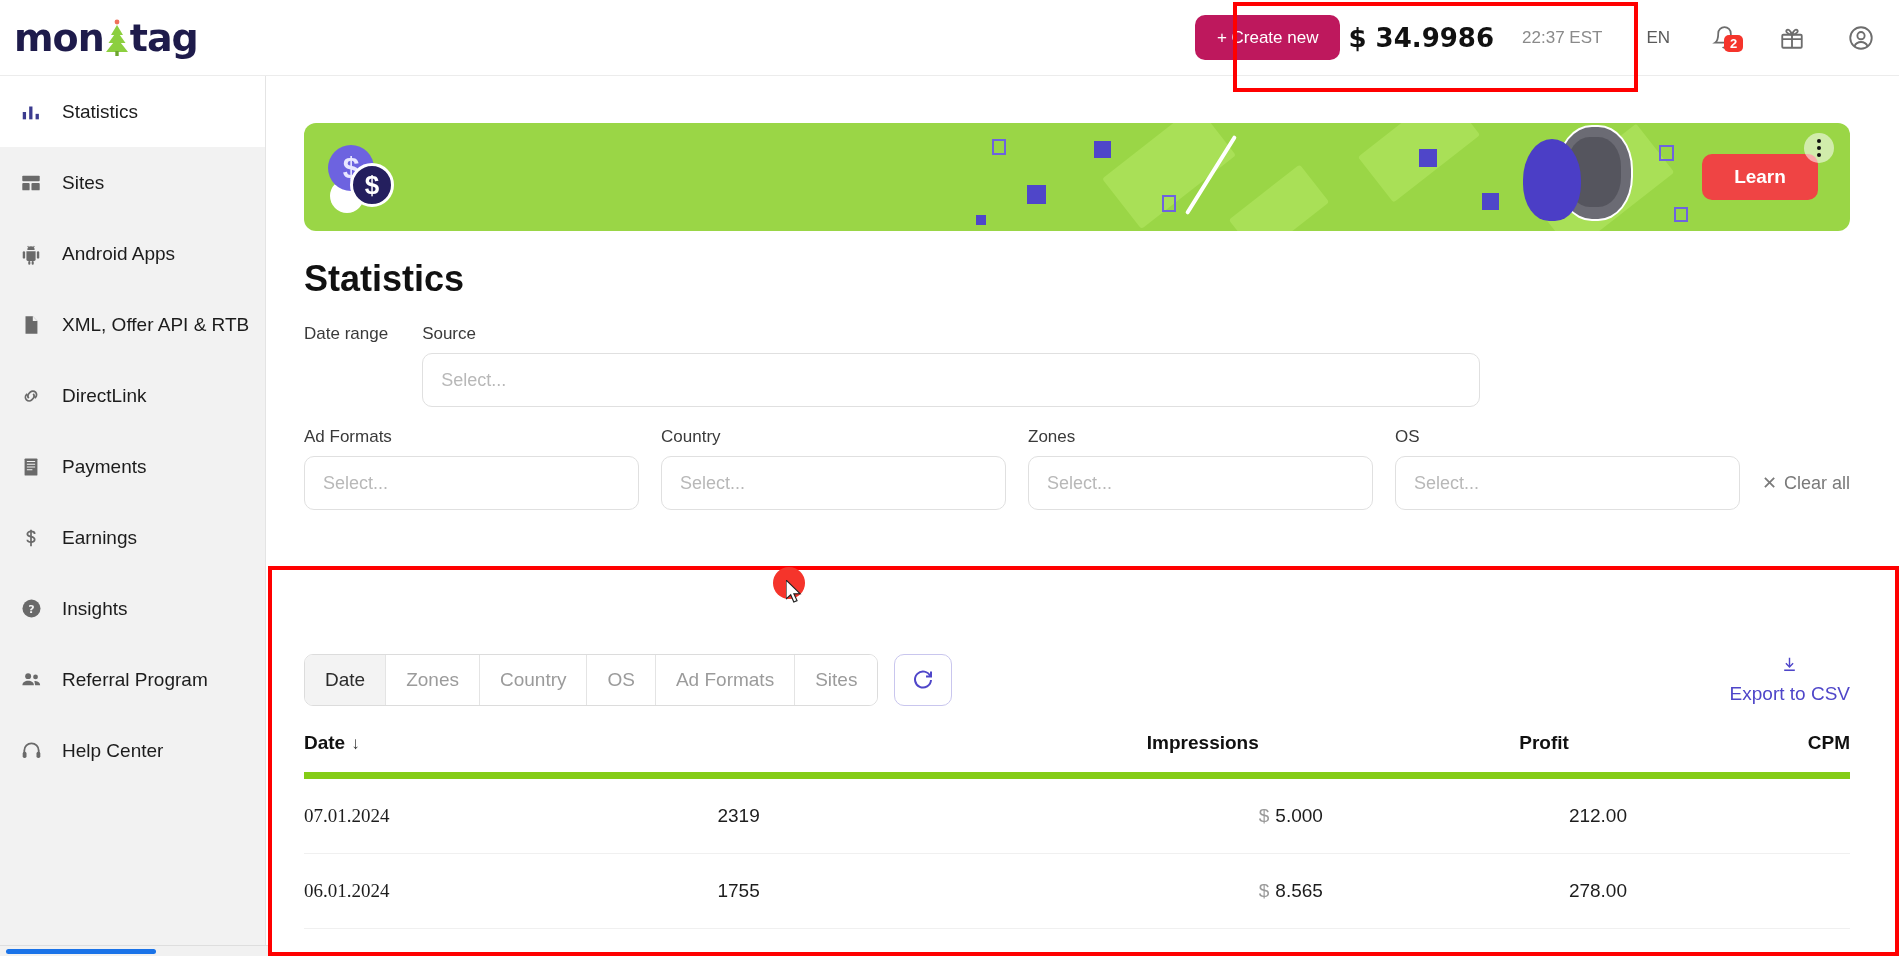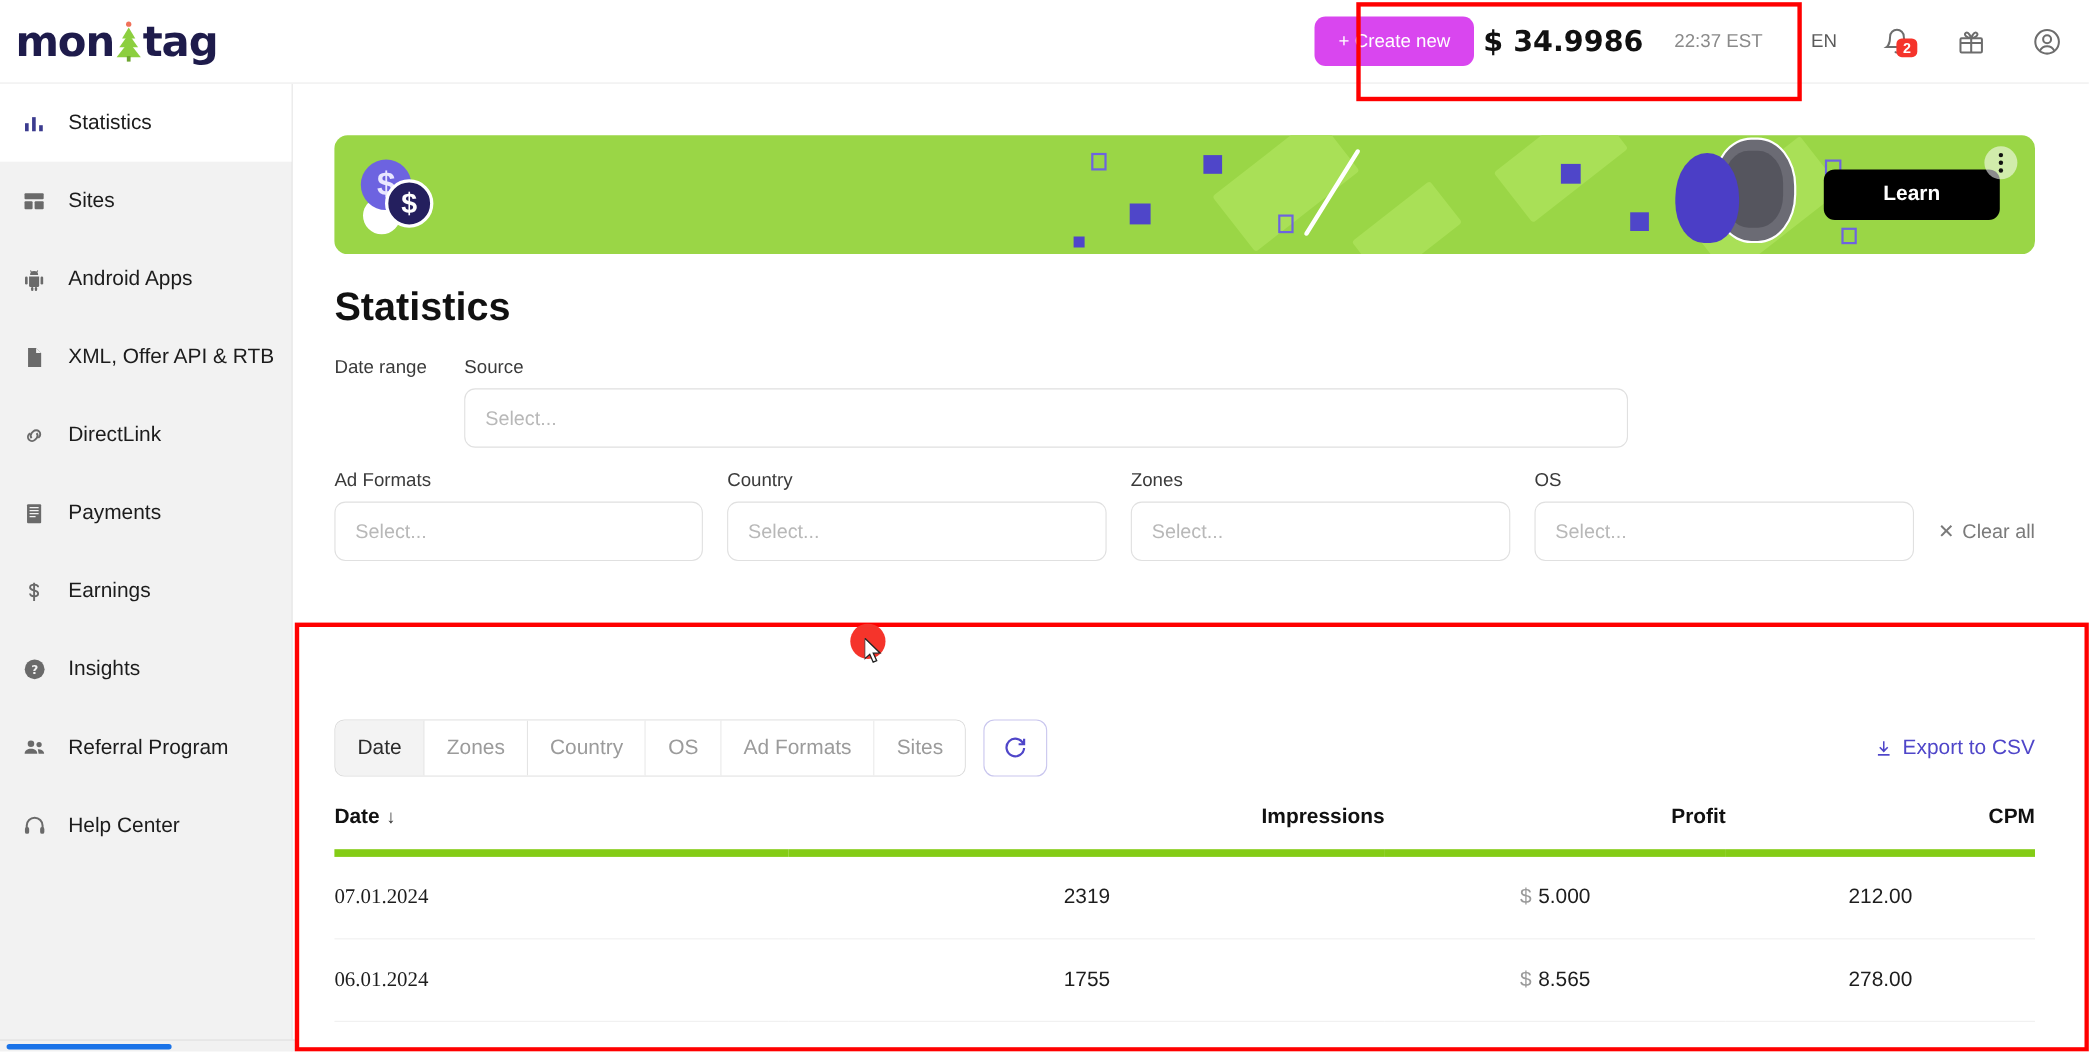--- a/index.html
+++ b/index.html
@@ -25,21 +25,21 @@
     font-size: 38px; font-weight: bold; color: #1e1b4b;
     letter-spacing: -1px; display: flex; align-items: center;
     font-family: "DejaVu Sans", sans-serif;
   }
   .logo .tree { position: relative; width: 26px; height: 40px; display: inline-block; }
   .header-right {
     margin-left: auto; display: flex; align-items: center; height: 76px;
     padding-right: 24px; gap: 0px;
   }
   .create-btn {
-    background: #d946ef; color: #fff; border: none; border-radius: 10px;
+    background: #be185d; color: #fff; border: none; border-radius: 10px;
     padding: 0 22px; height: 45px; font-size: 17px; cursor: pointer;
     font-family: "Liberation Sans", sans-serif; white-space: nowrap;
   }
   .balance {
     font-size: 26px; font-weight: bold; color: #111; margin-left: 8px;
     white-space: nowrap; font-family: "DejaVu Sans", sans-serif;
   }
   .clock { font-size: 17px; color: #8a8a8a; margin-left: 28px; white-space: nowrap; }
   .lang { font-size: 17px; color: #5a5a5a; margin-left: 44px; cursor: pointer; }
   .hicon { margin-left: 42px; position: relative; cursor: pointer; color: #6d6d6d; display:flex; align-items:center;}
@@ -87,22 +87,22 @@
   .streak { position: absolute; width: 4px; height: 92px; background: #ffffff; transform: rotate(32deg); border-radius:3px; }
   .banner-coins { position: absolute; left: 24px; top: 22px; width: 66px; height: 66px; }
   .coin-a { position:absolute; left:0; top:0; width:46px; height:46px; border-radius:50%; background:#6d63e0; color:#e9e7ff; font-size:30px; font-weight:bold; display:flex; align-items:center; justify-content:center; }
   .coin-b { position:absolute; left:22px; top:18px; width:44px; height:44px; border-radius:50%; background:#241f5e; border:3px solid #fff; color:#fff; font-size:26px; font-weight:bold; display:flex; align-items:center; justify-content:center; }
   .coin-c { position:absolute; left:2px; top:34px; width:34px; height:34px; border-radius:50%; background:#fff; }
   .banner-text { position: absolute; left: 106px; top: 24px; }
   .banner-title { font-size: 22px; font-weight: bold; color: #111; white-space:nowrap;}
   .banner-title .tag { color: #6d63e0; }
   .banner-sub { font-size: 19px; color: #1b1b1b; margin-top: 12px; white-space:nowrap;}
   .learn-btn {
-    position: absolute; right: 32px; top: 31px; width: 160px; height: 46px;
-    background: #000000; color: #fff; border: none; border-radius: 10px;
+    position: absolute; right: 32px; top: 31px; width: 116px; height: 46px;
+    background: #ef4444; color: #fff; border: none; border-radius: 10px;
     font-size: 19px; font-weight: bold; cursor: pointer; font-family:"Liberation Sans",sans-serif;
   }
   .kebab {
     position: absolute; right: 16px; top: 10px; width: 30px; height: 30px;
     border-radius: 50%; background: rgba(255,255,255,.55);
     display: flex; flex-direction: column; align-items: center; justify-content: center; gap: 3px;
     cursor: pointer;
   }
   .kebab i { width: 4px; height: 4px; background: #111; border-radius: 50%; display:block;}
   .face { position:absolute; right: 215px; top: 0px; width: 130px; height: 108px; }
@@ -149,29 +149,29 @@
   .tab {
     padding: 0 20px; height: 50px; display: flex; align-items: center; justify-content:center;
     font-size: 19px; color: #9b9b9b; border-right: 1px solid #e4e4e4; background: #fff; cursor: pointer;
   }
   .tab:last-child { border-right: none; }
   .tab.active { background: #f3f3f3; color: #2b2b2b; }
   .refresh-btn {
     margin-left: 16px; width: 58px; height: 52px; border: 1px solid #c9c6ee; border-radius: 10px;
     background: #fff; color: #4f46c9; font-size: 25px; display: flex; align-items: center; justify-content: center; cursor: pointer;
   }
-  .export { margin-left: auto; font-size: 19px; color: #4f46c9; display: flex; align-items: center; gap: 9px; cursor: pointer; white-space:nowrap;}
+  .export { margin-left: auto; font-size: 19px; color: #4f46c9; display: flex; align-items: center; gap: 9px; cursor: pointer; white-space:nowrap;flex-direction:column;}
 
   table { width: 100%; border-collapse: collapse; margin-top: 26px; }
   th {
     font-size: 19px; color: #111; font-weight: bold; padding: 0 0 18px 0;
     border-bottom: 7px solid #84cc16; text-align: right; white-space: nowrap;
   }
   th.first { text-align: left; }
-  td { font-size: 19px; color: #1d1d1d; padding: 26px 0; border-bottom: 1px solid #f0f0f0; text-align: center; white-space:nowrap;}
+  td { font-size: 19px; color: #1d1d1d; padding: 26px 0; border-bottom: 1px solid #f0f0f0; text-align: left; white-space:nowrap;}
   td.first { text-align: left; font-family: Liberation Serif, serif; }
   td .cur { color: #9a9a9a; margin-right: 6px; }
   .sort-arrow { font-size: 17px; margin-left: 6px; color: #333; }
 
   
   .annot { position: absolute; border: 4px solid #ff0000; pointer-events: none; z-index: 70; }
   .annot-header { top: 2px; left: 1233px; width: 405px; height: 90px; }
   .annot-table { top: 566px; left: 268px; width: 1631px; height: 390px; }
 
   .cursor-dot {

